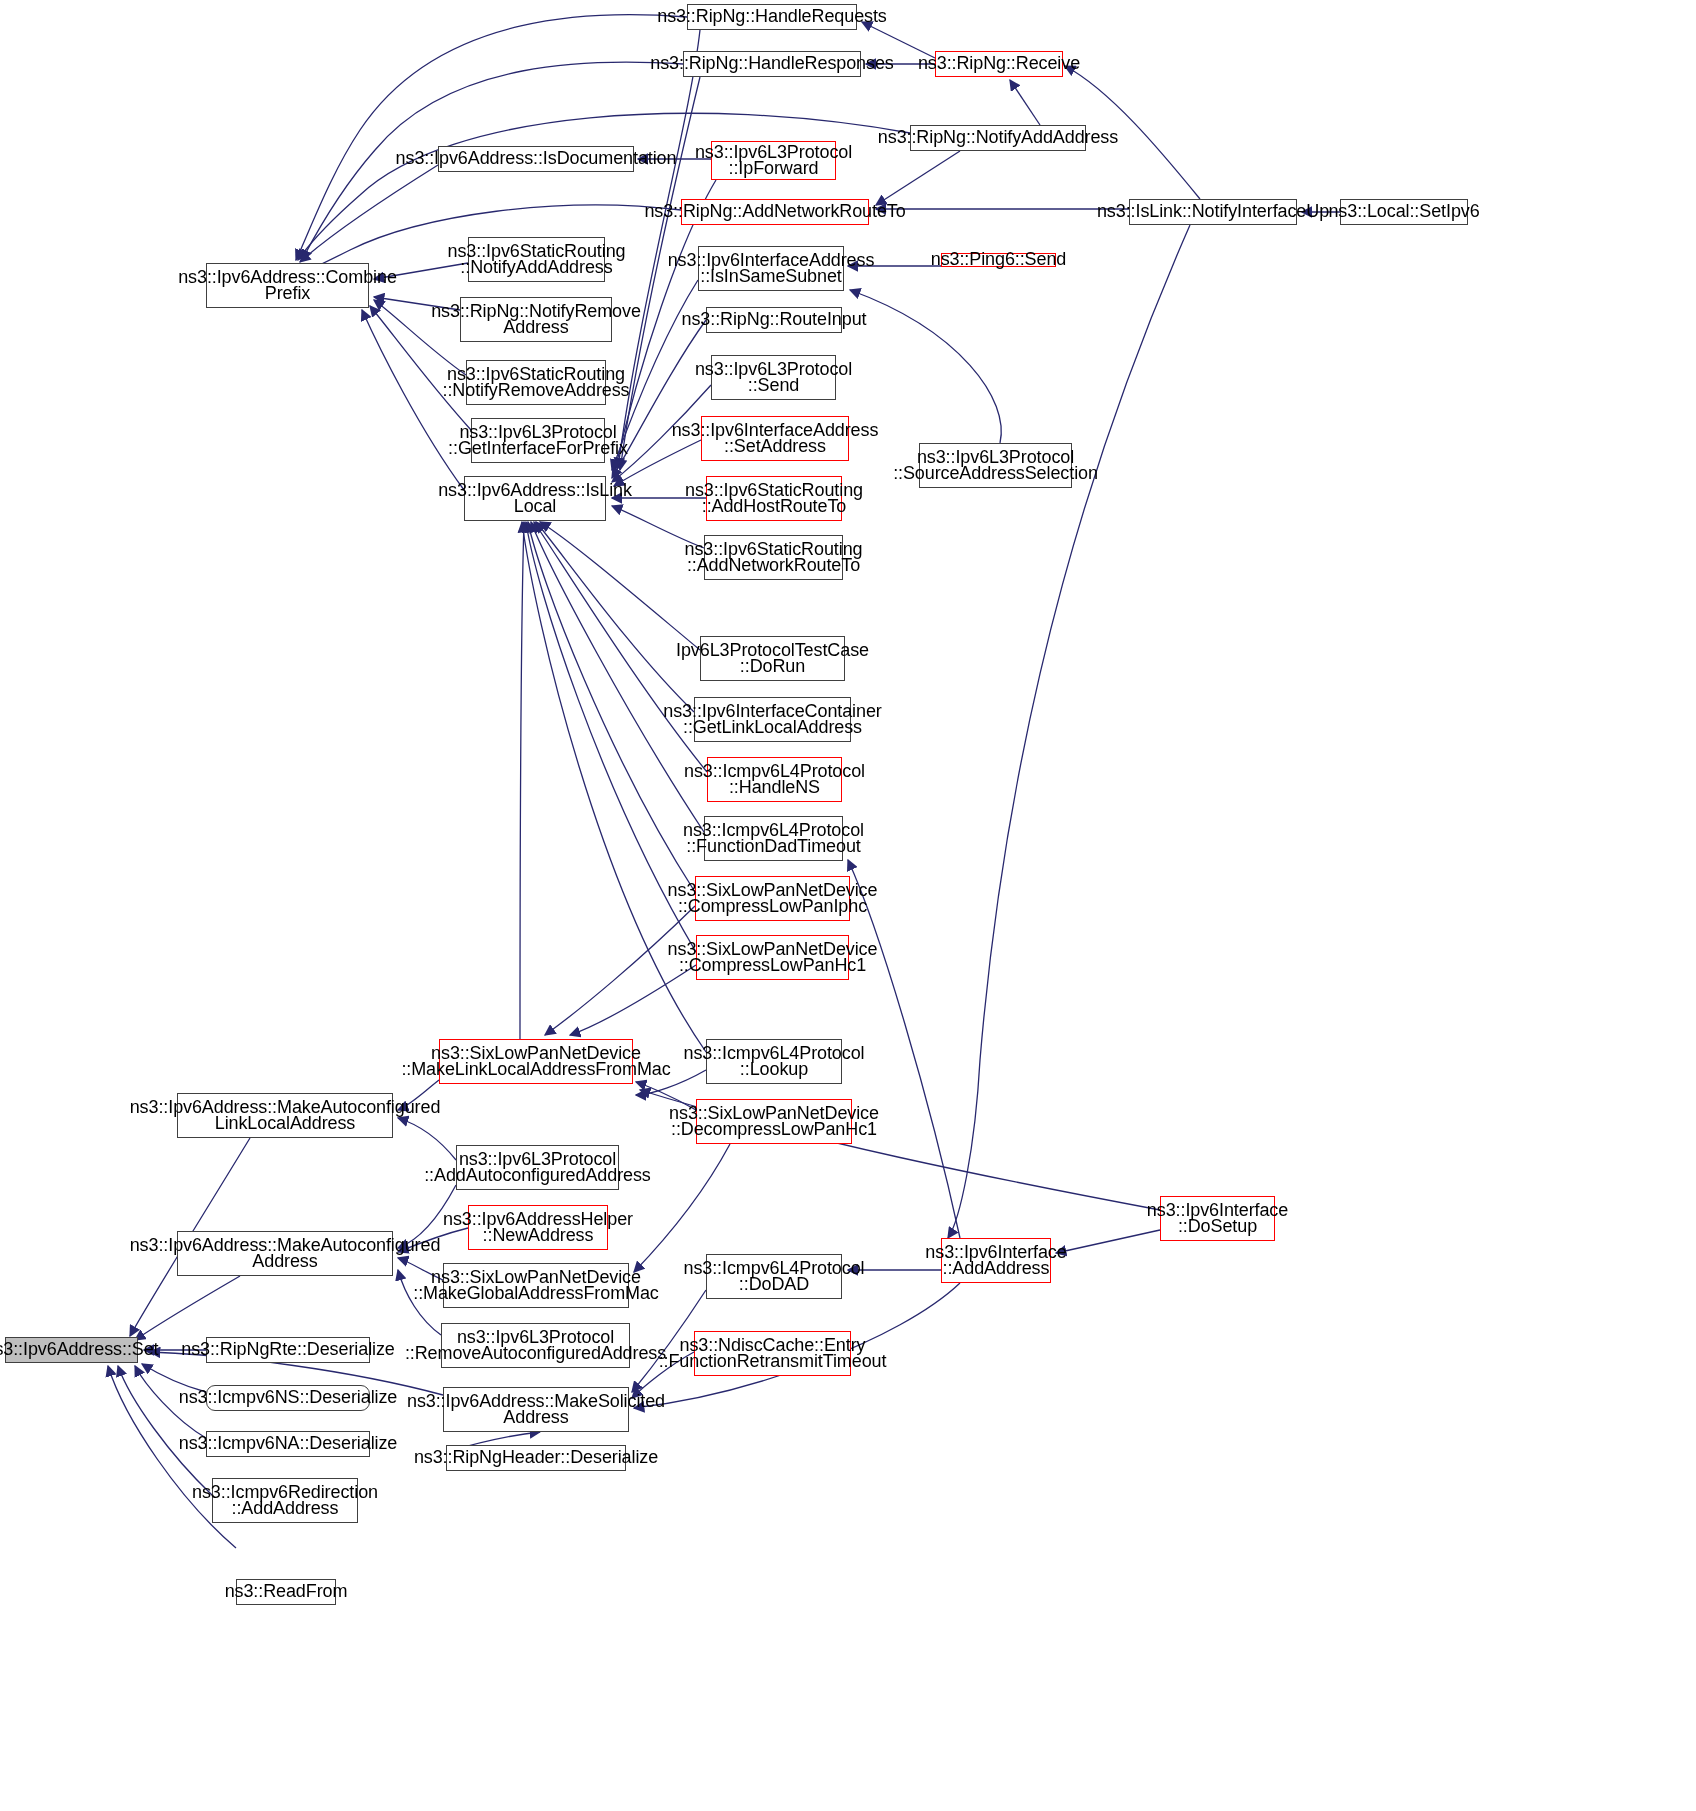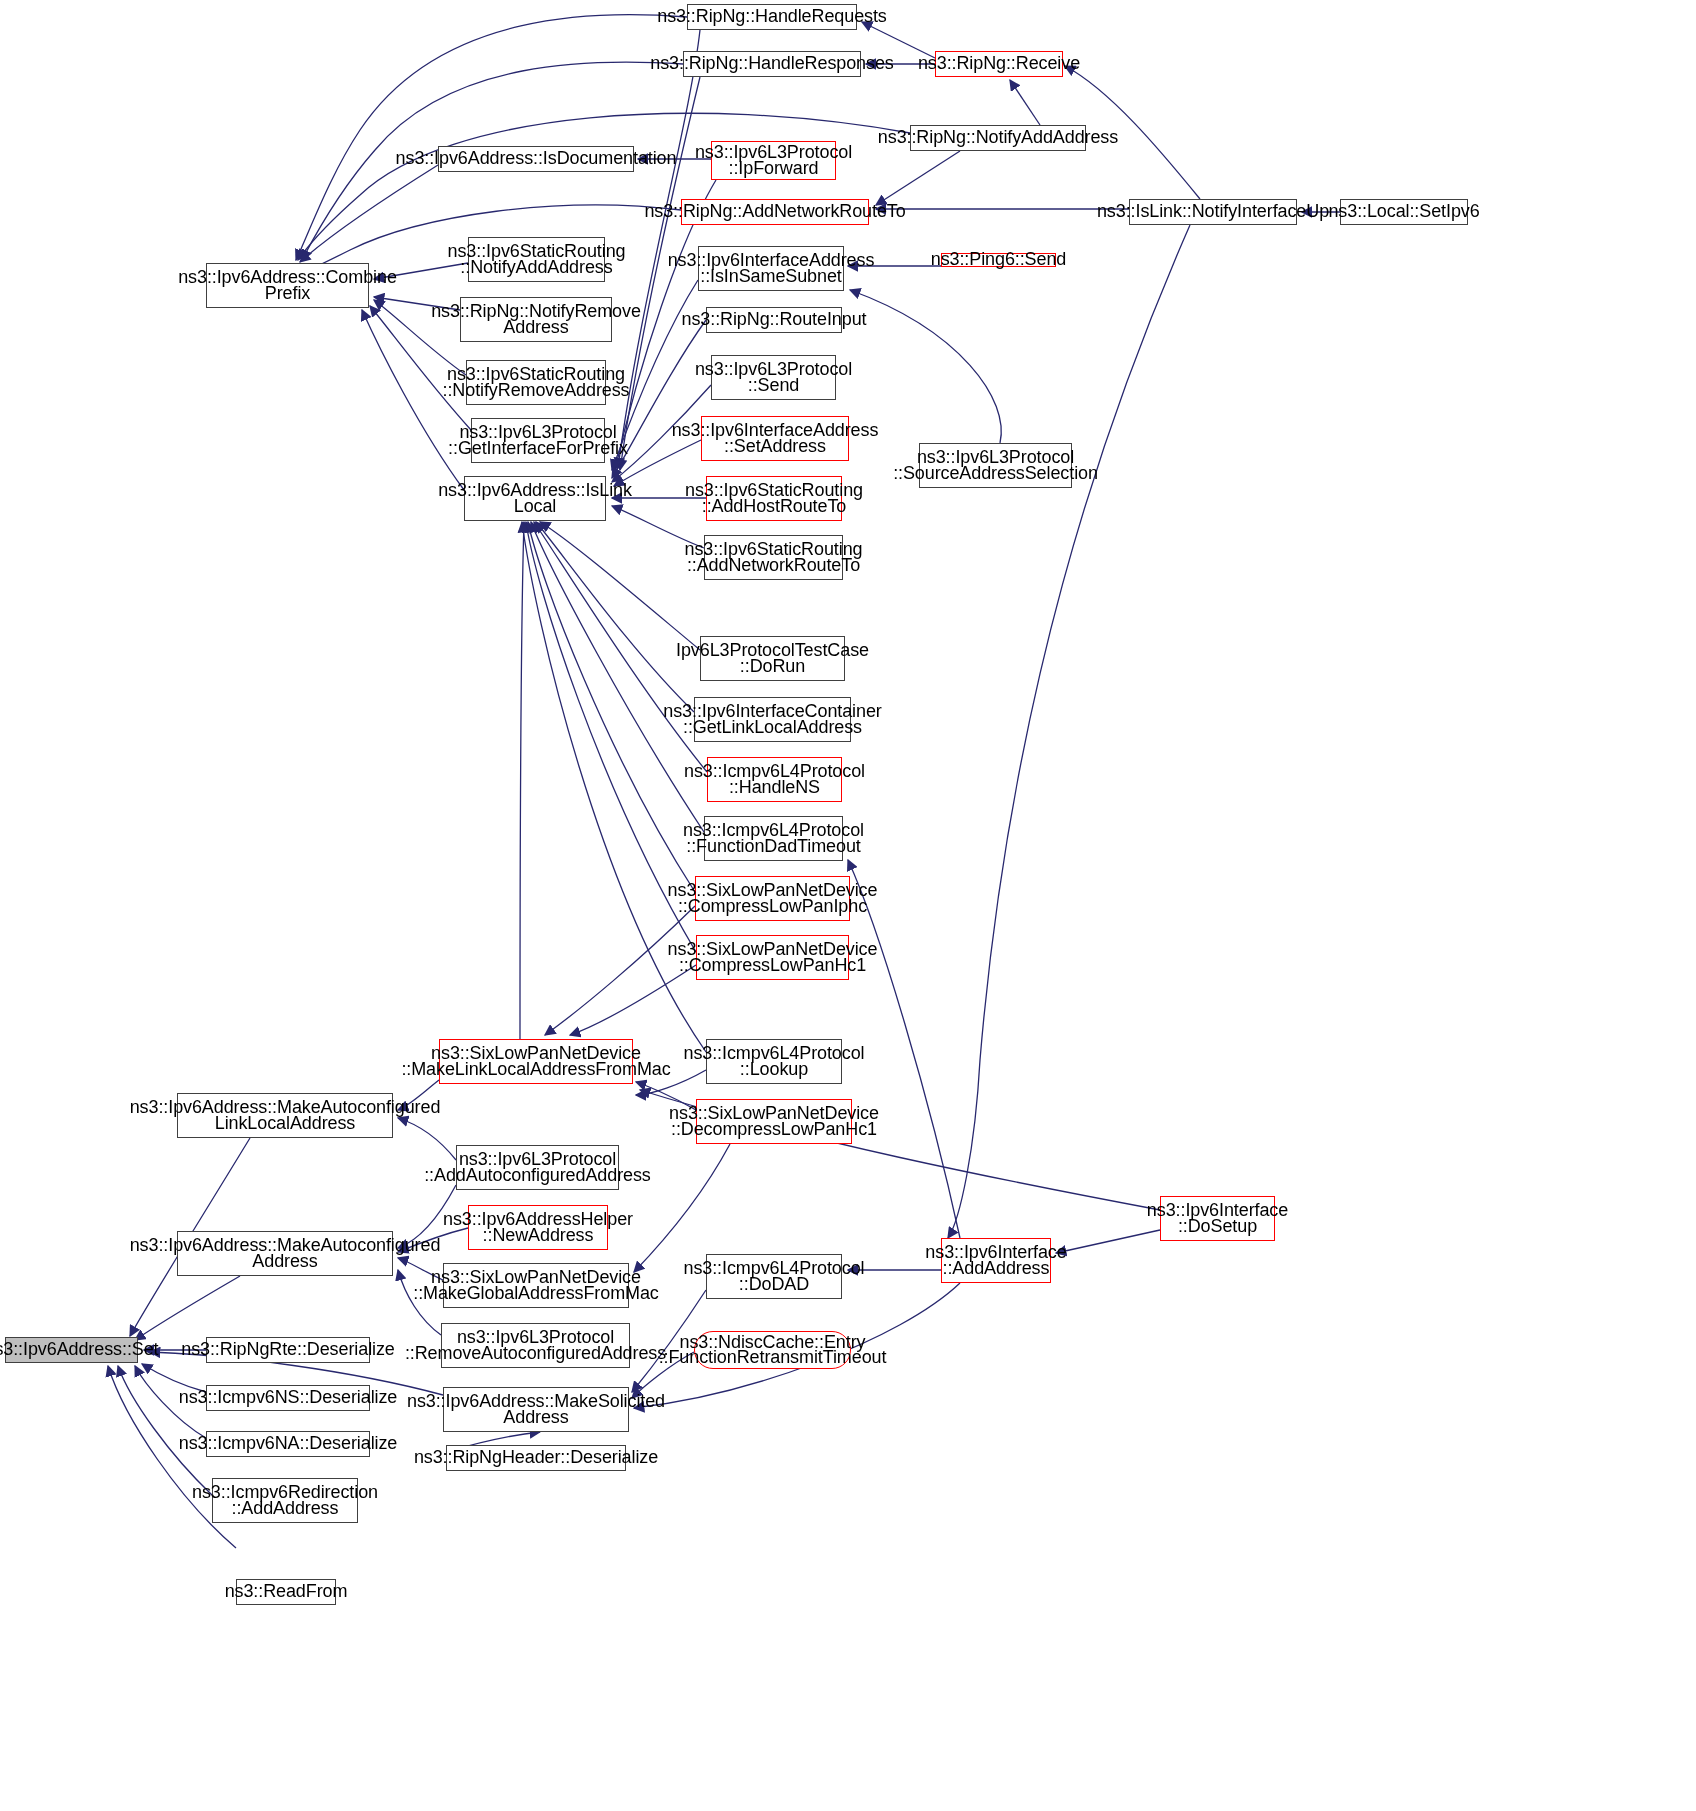--- a/index.html
+++ b/index.html
@@ -193,26 +193,26 @@
       <div class="node" style="left: 177px; top: 1231px; width: 216px; height: 45px;">ns3::Ipv6Address::MakeAutoconfigured
 Address</div>
       <div class="node red" style="left: 941px; top: 1238px; width: 110px; height: 45px;">ns3::Ipv6Interface
 ::AddAddress</div>
       <div class="node" style="left: 443px; top: 1263px; width: 186px; height: 45px;">ns3::SixLowPanNetDevice
 ::MakeGlobalAddressFromMac</div>
       <div class="node" style="left: 706px; top: 1254px; width: 136px; height: 45px;">ns3::Icmpv6L4Protocol
 ::DoDAD</div>
       <div class="node" style="left: 441px; top: 1323px; width: 189px; height: 45px;">ns3::Ipv6L3Protocol
 ::RemoveAutoconfiguredAddress</div>
-      <div class="node red" style="left: 694px; top: 1331px; width: 157px; height: 38px; border-radius: 19px;">ns3::NdiscCache::Entry
+      <div class="node red" style="left: 694px; top: 1331px; width: 157px; height: 45px;">ns3::NdiscCache::Entry
 ::FunctionRetransmitTimeout</div>
       <div class="node highlight" style="left: 5px; top: 1337px; width: 133px; height: 26px;">ns3::Ipv6Address::Set</div>
       <div class="node" style="left: 206px; top: 1337px; width: 164px; height: 26px;">ns3::RipNgRte::Deserialize</div>
       <div class="node" style="left: 443px; top: 1387px; width: 186px; height: 45px;">ns3::Ipv6Address::MakeSolicited
 Address</div>
-      <div class="node" style="left: 206px; top: 1385px; width: 164px; height: 26px;">ns3::Icmpv6NS::Deserialize</div>
+      <div class="node" style="left: 206px; top: 1385px; width: 164px; height: 26px; border-radius: 9px;">ns3::Icmpv6NS::Deserialize</div>
       <div class="node" style="left: 206px; top: 1431px; width: 164px; height: 26px;">ns3::Icmpv6NA::Deserialize</div>
       <div class="node" style="left: 446px; top: 1445px; width: 180px; height: 26px;">ns3::RipNgHeader::Deserialize</div>
       <div class="node" style="left: 212px; top: 1478px; width: 146px; height: 45px;">ns3::Icmpv6Redirection
 ::AddAddress</div>
       <div class="node" style="left: 236px; top: 1536px; width: 100px; height: 26px; margin-top: 43px;">ns3::ReadFrom</div>
     </div>
 </div>
 
 </body></html>

